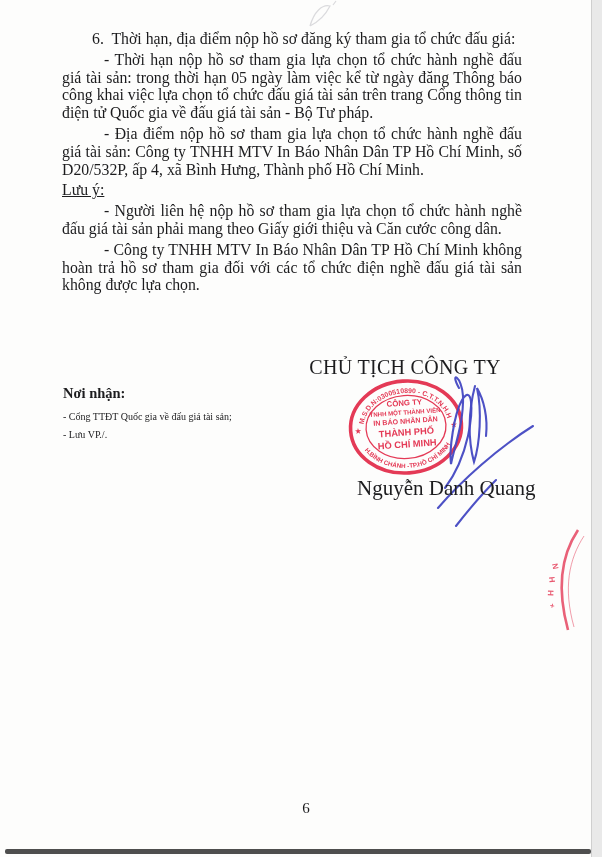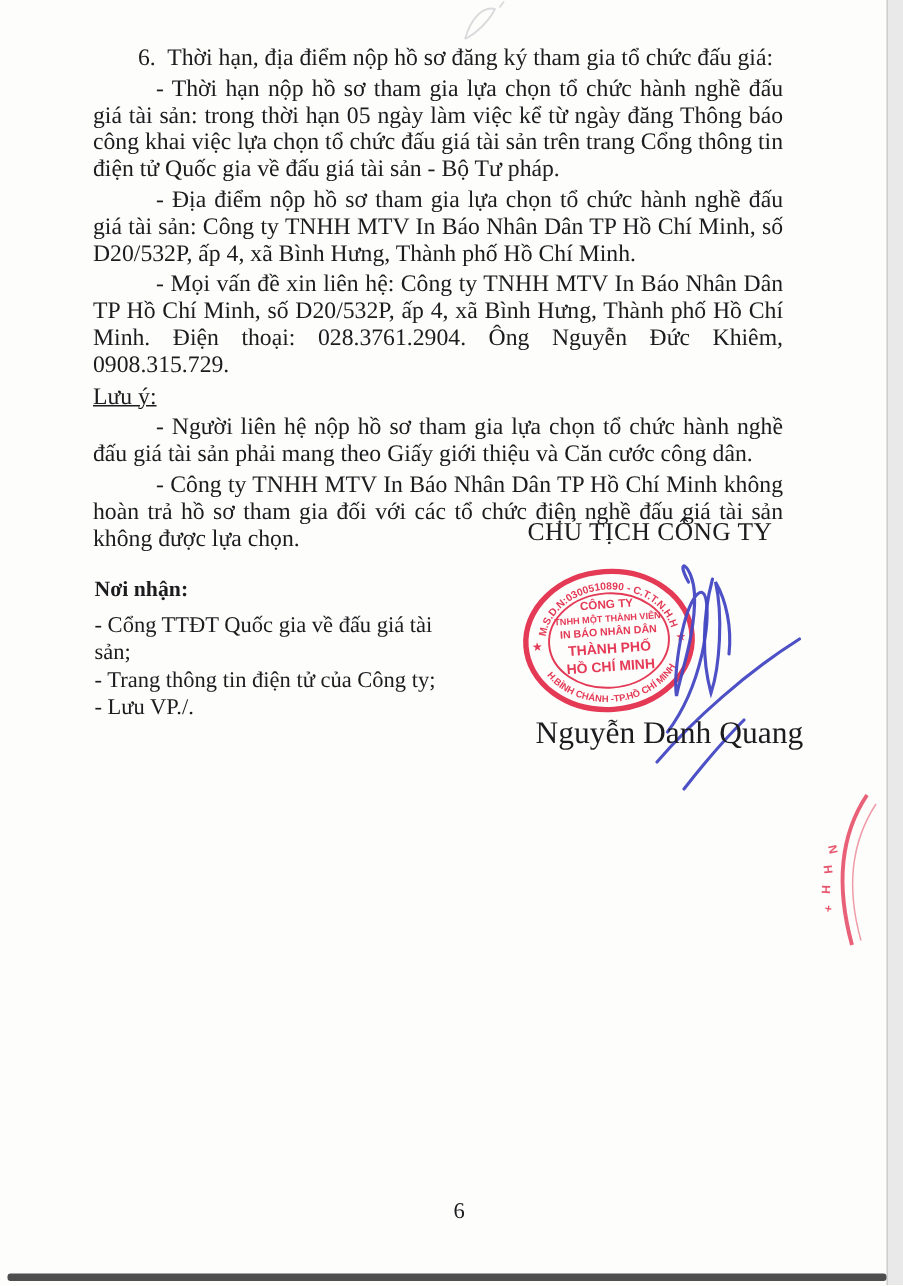--- a/index.html
+++ b/index.html
@@ -37,38 +37,38 @@
     font-size:15.8px;line-height:17.8px;
     text-align:justify;
   }
   .doc p{margin:3px 0 0 0;text-indent:42px;}
   .doc p.h6{margin-top:0;text-indent:30px;text-align:left;}
   .doc p.note-label{text-indent:0;text-align:left;}
   .doc p.note-label span{text-decoration:underline;}
   .doc p.closing{text-indent:28px;text-align:left;}
   
   .sig-title{
-    position:absolute;left:295px;top:345px;width:220px;
-    text-align:right;font-size:17px;letter-spacing:.3px;white-space:nowrap;
+    position:absolute;left:295px;top:356px;width:220px;
+    text-align:center;font-size:20px;letter-spacing:.3px;white-space:nowrap;
   }
   .seal{position:absolute;left:347px;top:378px;width:118px;height:98px;transform:rotate(-4deg);}
   .seal text{font-family:"Liberation Sans","DejaVu Sans",sans-serif;font-weight:bold;}
   .red-stroke{stroke:var(--seal-red);}
   .red-fill{fill:var(--seal-red);}
   .ctr{text-anchor:middle;}
   .sig-ink{position:absolute;left:418px;top:356px;width:125px;height:175px;}
   .sig-ink path{stroke:var(--signature-blue);fill:none;stroke-width:2.1;stroke-linecap:round;opacity:.95;}
   .sig-name{
     position:absolute;left:357px;top:476px;width:165px;
     text-align:center;font-size:21px;white-space:nowrap;
   }
   
   .recipients{position:absolute;left:63px;top:385px;width:250px;}
   .rec-label{font-weight:bold;font-size:14.5px;}
-  .rec-items{margin-top:6px;font-size:15px;line-height:18.3px;}
+  .rec-items{margin-top:6px;font-size:10px;line-height:18.3px;}
   
   .edge-stamp{position:absolute;left:538px;top:528px;width:60px;height:105px;}
   .edge-stamp path{fill:none;stroke:var(--seal-red);}
   .edge-stamp text{font-family:"Liberation Sans","DejaVu Sans",sans-serif;font-weight:bold;font-size:8px;fill:var(--seal-red);opacity:.85;}
   
   .page-num{position:absolute;left:62px;top:800px;width:488px;text-align:center;font-size:15px;}
 </style>
 </head>
 <body>
 
@@ -77,21 +77,20 @@
   <div class="edge-right"></div>
   <div class="bottom-bar"></div>
   <svg class="smudge" viewBox="0 0 48 30">
     <path d="M10,26 C14,12 22,4 30,6 C26,14 18,22 10,26 M33,5 L36,1" stroke="#bdbdc2" fill="none" stroke-width="1.2" opacity="0.55"></path>
   </svg>
 
   <div class="doc">
     <p class="h6">6.&nbsp; Thời hạn, địa điểm nộp hồ sơ đăng ký tham gia tổ chức đấu giá:</p>
     <p>- Thời hạn nộp hồ sơ tham gia lựa chọn tổ chức hành nghề đấu giá tài sản: trong thời hạn 05 ngày làm việc kể từ ngày đăng Thông báo công khai việc lựa chọn tổ chức đấu giá tài sản trên trang Cổng thông tin điện tử Quốc gia về đấu giá tài sản - Bộ Tư pháp.</p>
     <p>- Địa điểm nộp hồ sơ tham gia lựa chọn tổ chức hành nghề đấu giá tài sản: Công ty TNHH MTV In Báo Nhân Dân TP Hồ Chí Minh, số D20/532P, ấp 4, xã Bình Hưng, Thành phố Hồ Chí Minh.</p>
-    <p>- Mọi vấn đề xin liên hệ: Công ty TNHH MTV In Báo Nhân Dân TP Hồ Chí Minh, số D20/532P, ấp 4, xã Bình Hưng, Thành phố Hồ Chí Minh. Điện thoại: 028.3761.2904. Ông Nguyễn Đức Khiêm, 0908.315.729.</p>
     <p class="note-label"><span>Lưu ý:</span></p>
     <p>- Người liên hệ nộp hồ sơ tham gia lựa chọn tổ chức hành nghề đấu giá tài sản phải mang theo Giấy giới thiệu và Căn cước công dân.</p>
     <p>- Công ty TNHH MTV In Báo Nhân Dân TP Hồ Chí Minh không hoàn trả hồ sơ tham gia đối với các tổ chức điện nghề đấu giá tài sản không được lựa chọn.</p>
   </div>
 
   <div class="sig-title">CHỦ TỊCH CÔNG TY</div>
 
   <svg class="seal" viewBox="0 0 118 98">
     <ellipse cx="59" cy="49" rx="55.5" ry="46" class="red-stroke" fill="none" stroke-width="3.6"></ellipse>
     <ellipse cx="59" cy="49" rx="40" ry="31.5" class="red-stroke" fill="none" stroke-width="1.3"></ellipse>
@@ -120,21 +119,20 @@
     <path d="M20,152 C44,124 80,92 115,70"></path>
     <path d="M38,170 C52,152 66,136 78,124"></path>
   </svg>
 
   <div class="sig-name">Nguyễn Danh Quang</div>
 
   <div class="recipients">
     <div class="rec-label">Nơi nhận:</div>
     <div class="rec-items">
       <div>- Cổng TTĐT Quốc gia về đấu giá tài sản;</div>
-      <div>- Trang thông tin điện tử của Công ty;</div>
       <div>- Lưu VP./.</div>
     </div>
   </div>
 
   <svg class="edge-stamp" viewBox="0 0 60 105">
     <path d="M40,2 C24,26 18,58 30,102" stroke-width="2.6" opacity="0.8"></path>
     <path d="M46,8 C31,31 25,60 36,99" stroke-width="1" opacity="0.5"></path>
     <text x="14" y="36" transform="rotate(78 14 36)">N</text>
     <text x="11" y="49" transform="rotate(84 11 49)">H</text>
     <text x="10" y="62" transform="rotate(92 10 62)">H</text>

